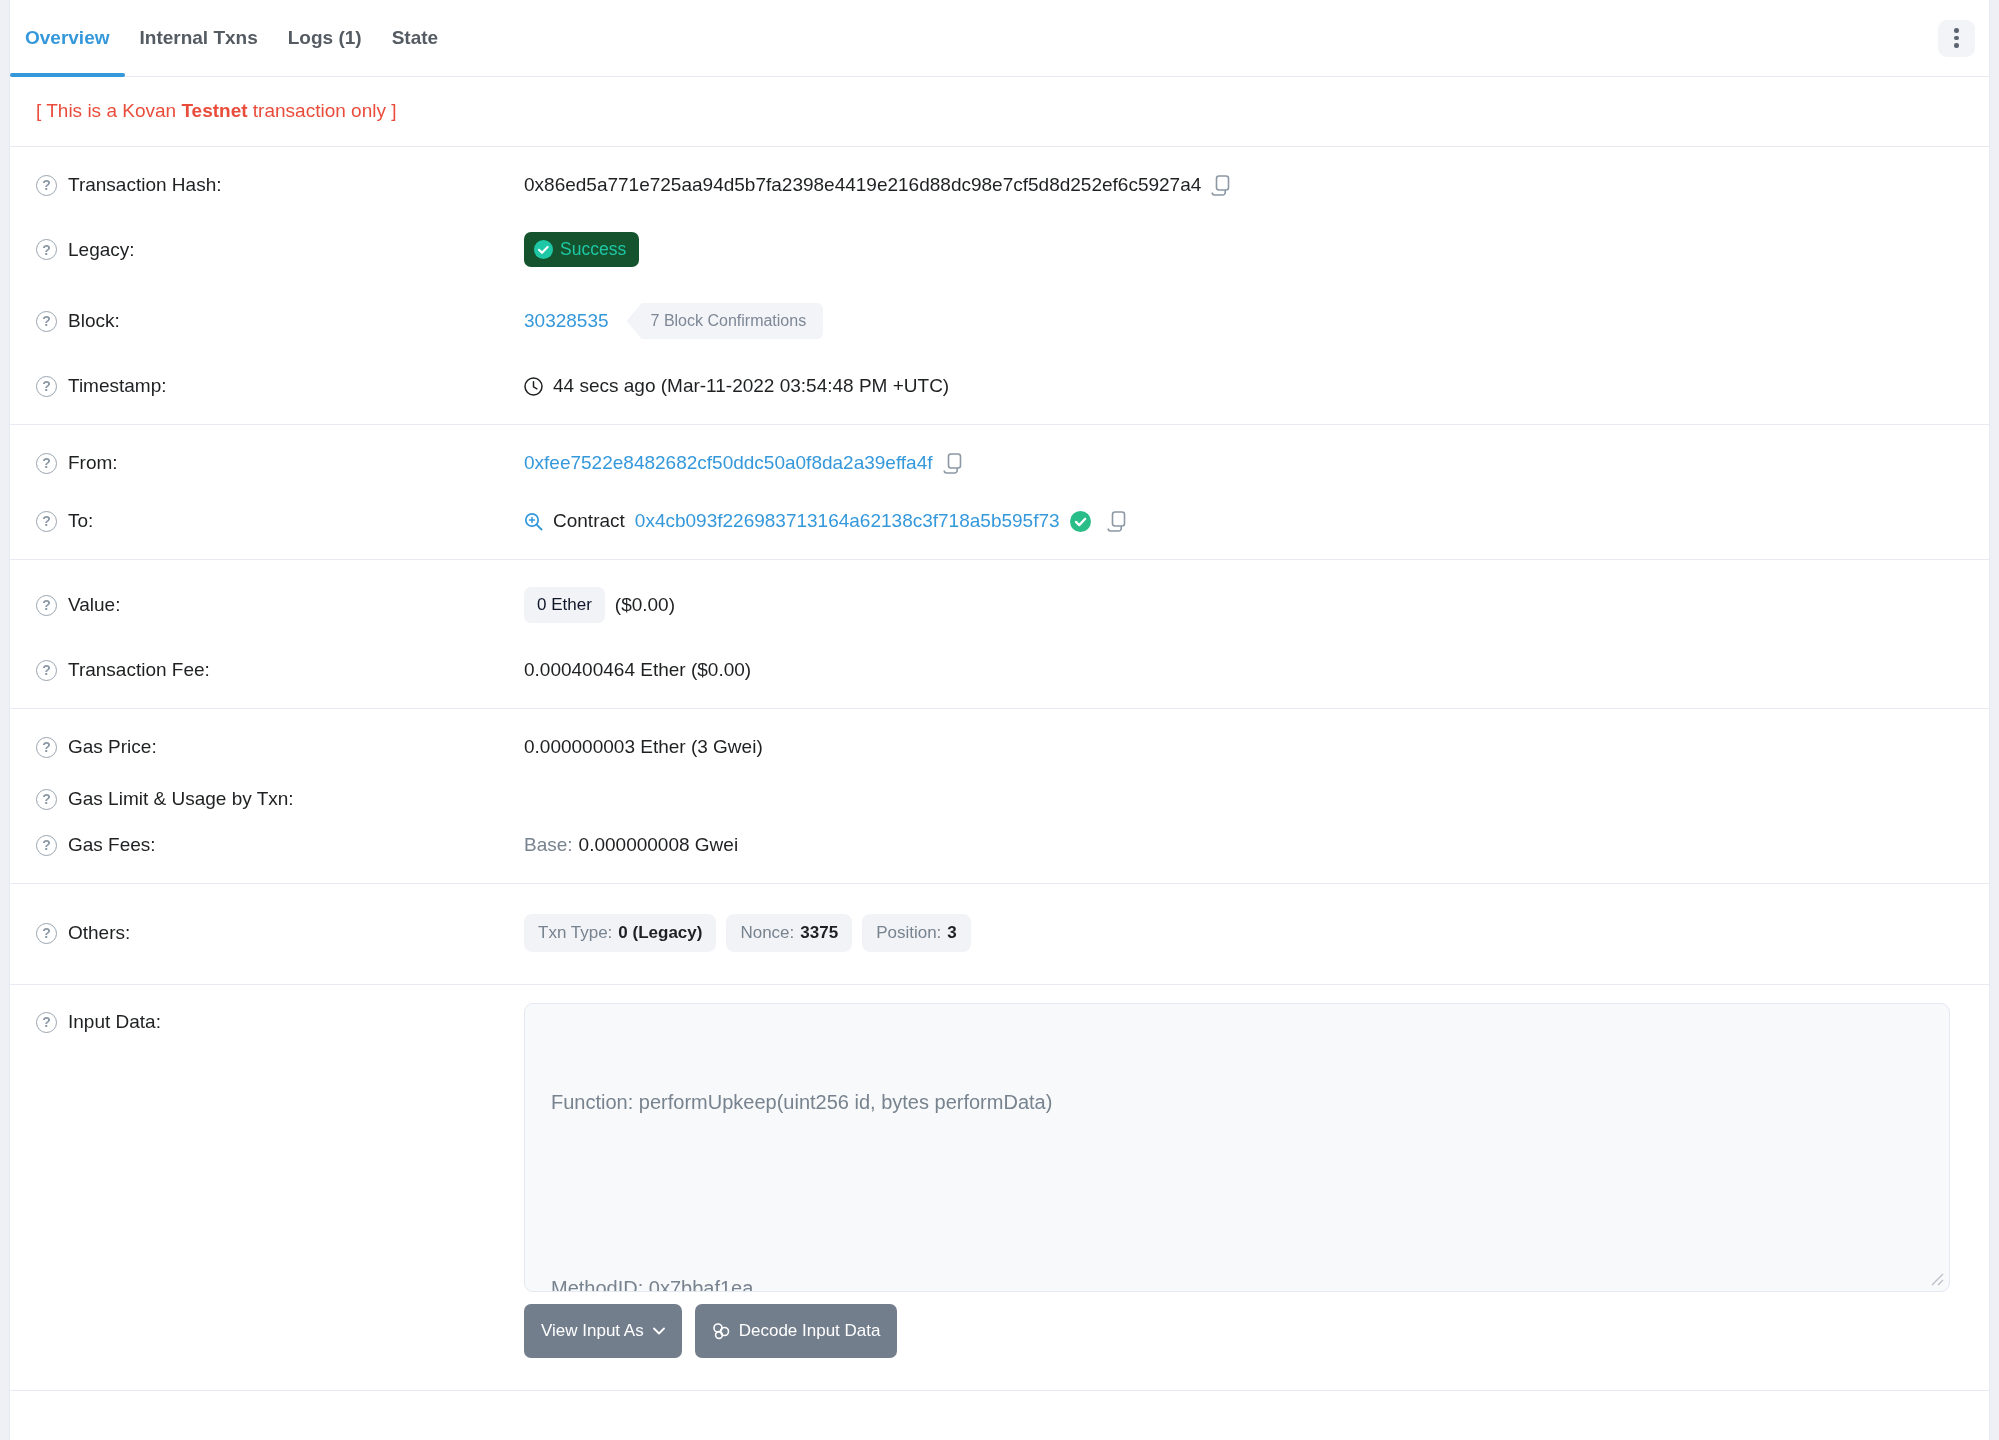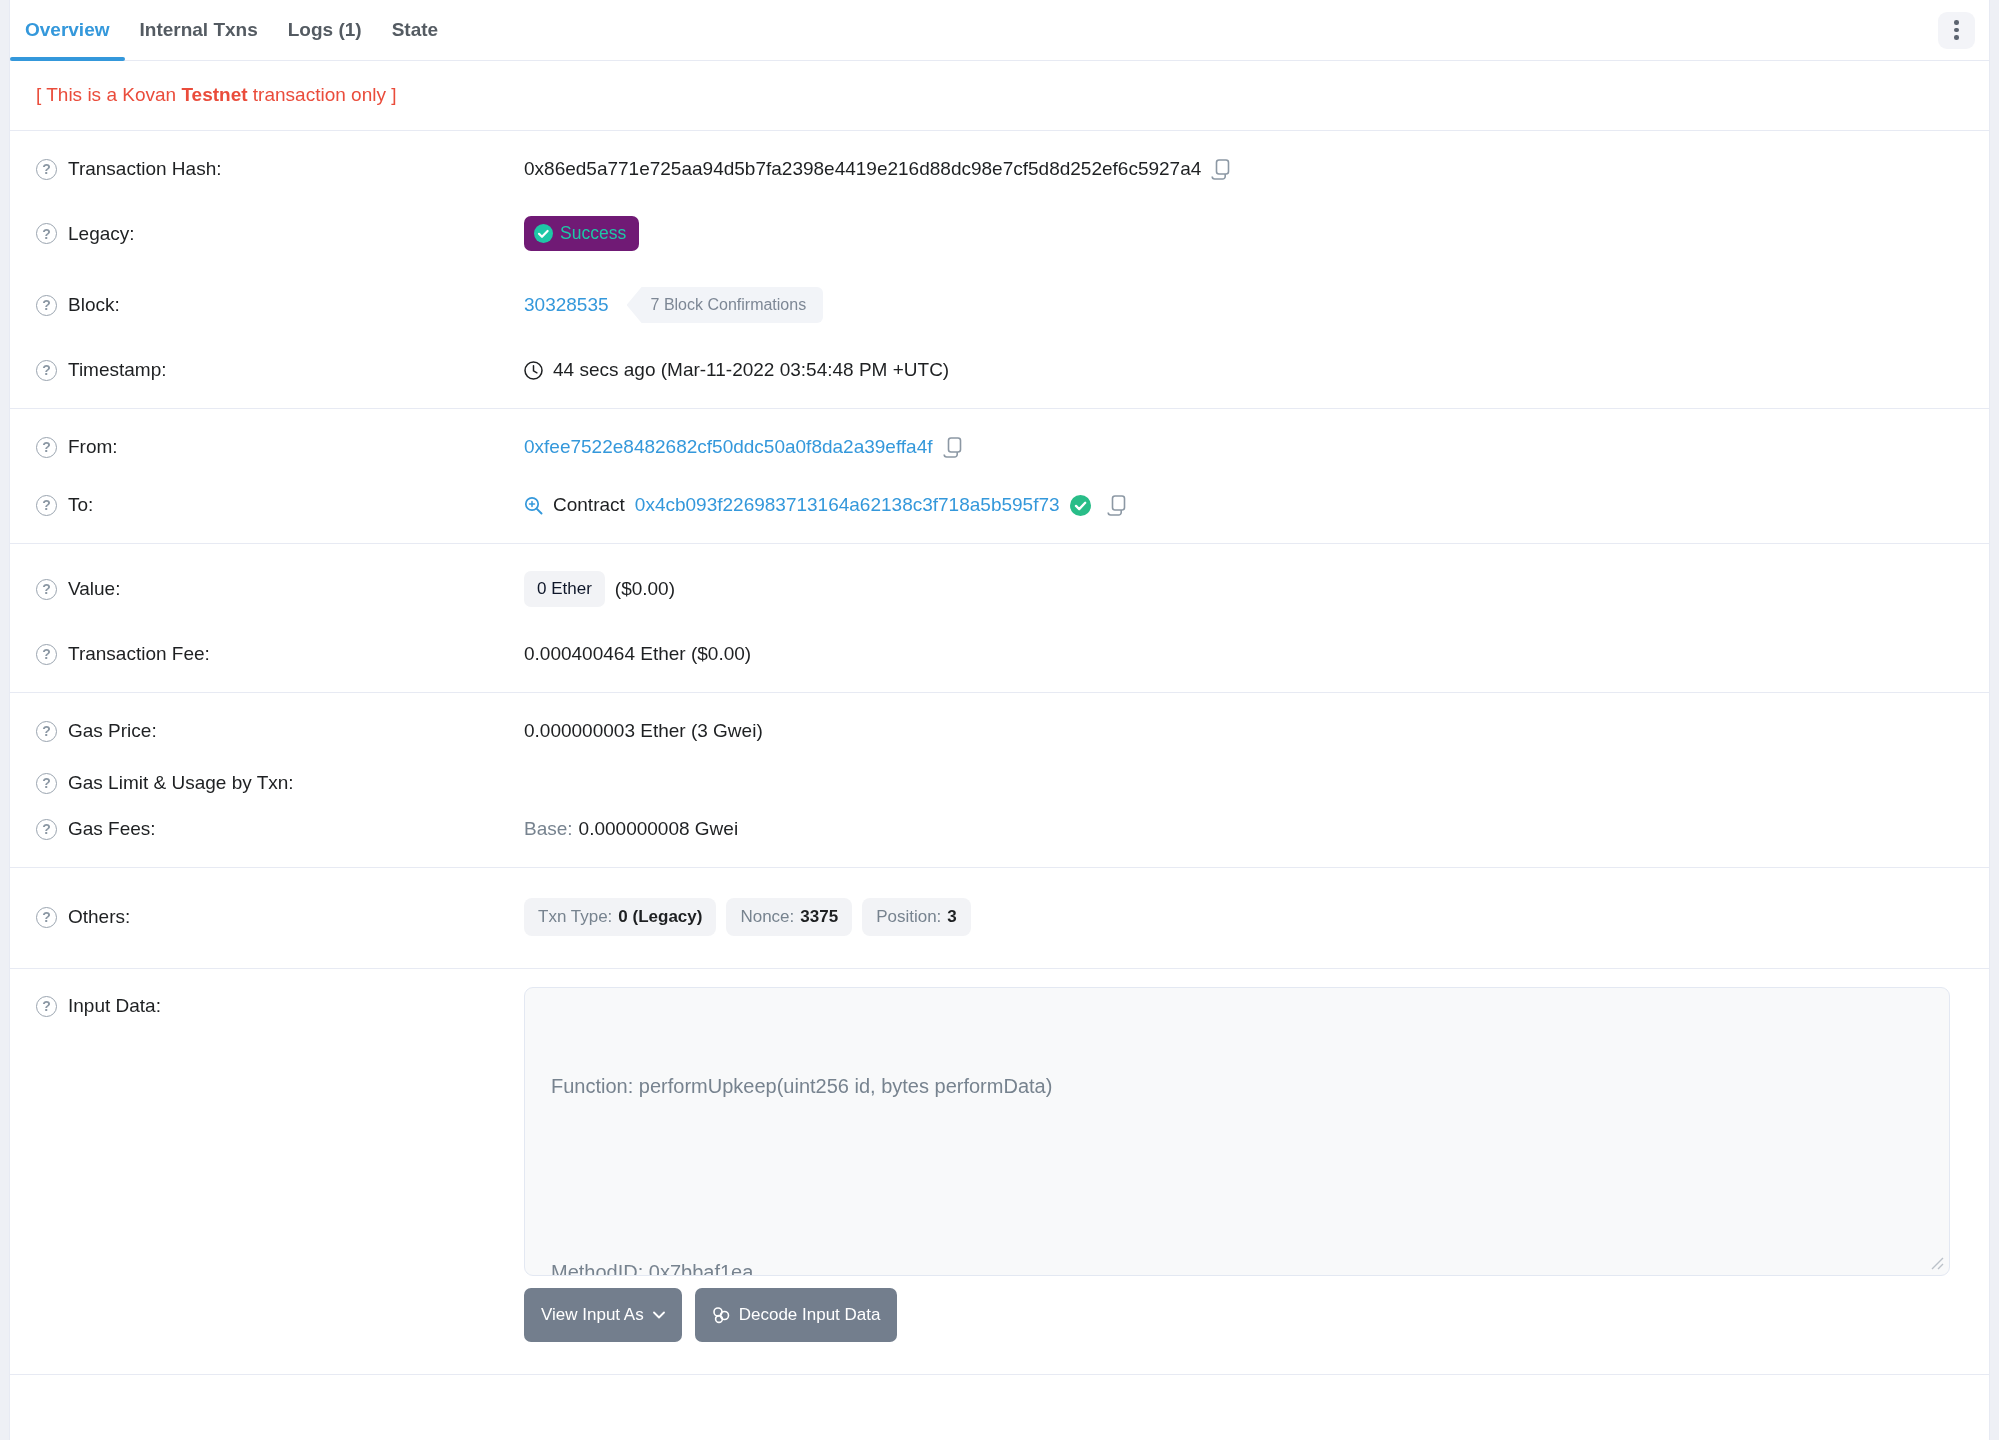--- a/index.html
+++ b/index.html
@@ -9,21 +9,21 @@
     background:#eef0f5;
     font-family:"Liberation Sans", sans-serif;
     font-size:19px; color:#1e2022;
   }
   .card {
     position:absolute; left:9px; top:0; width:1981px; height:1440px;
     background:#ffffff;
     border-left:1px solid #e7eaf3; border-right:1px solid #e7eaf3;
   }
   
-  .tabbar { height:61px; display:flex; align-items:stretch; border-bottom:1px solid #e7eaf3; }
+  .tabbar { height:77px; display:flex; align-items:stretch; border-bottom:1px solid #e7eaf3; }
   .tab {
     padding:0 15px; display:flex; align-items:center;
     font-weight:bold; color:#545b62; cursor:pointer; position:relative;
   }
   .tab.active { color:#3498db; }
   .tab.active::after {
     content:""; position:absolute; left:0; right:0; bottom:-1px; height:4px;
     background:#3498db; border-radius:2px;
   }
   .kebab-btn {
@@ -44,21 +44,21 @@
     width:21px; height:21px; border-radius:50%;
     border:1px solid #9aa4af; color:#8c98a4; font-size:14px; line-height:1;
     display:inline-flex; align-items:center; justify-content:center; flex:none;
     font-weight:bold; cursor:pointer;
   }
   .value { display:flex; align-items:center; gap:10px; flex:1; min-width:0; }
   .link { color:#3498db; text-decoration:none; cursor:pointer; }
   .icon-btn { display:inline-flex; align-items:center; cursor:pointer; }
   
   .badge-success {
-    background:#701a75; color:#1ec7a6; border-radius:7px;
+    background:#14532d; color:#1ec7a6; border-radius:7px;
     padding:7px 13px 7px 10px; display:inline-flex; align-items:center; gap:7px;
     font-size:17.5px;
   }
   .badge-conf {
     background:#f2f4f8; color:#7d8795; font-size:16px;
     padding:9px 17px 9px 24px; border-radius:6px; margin-left:8px;
     clip-path:polygon(15px 0, 100% 0, 100% 100%, 15px 100%, 0 50%);
   }
   .badge-gray { background:#f2f3f6; border-radius:7px; padding:8px 13px; font-size:17px; color:#0f172a; }
   .badge-kv { background:#f2f3f6; border-radius:8px; padding:9px 14px; font-size:17px; display:inline-flex; gap:6px; }

